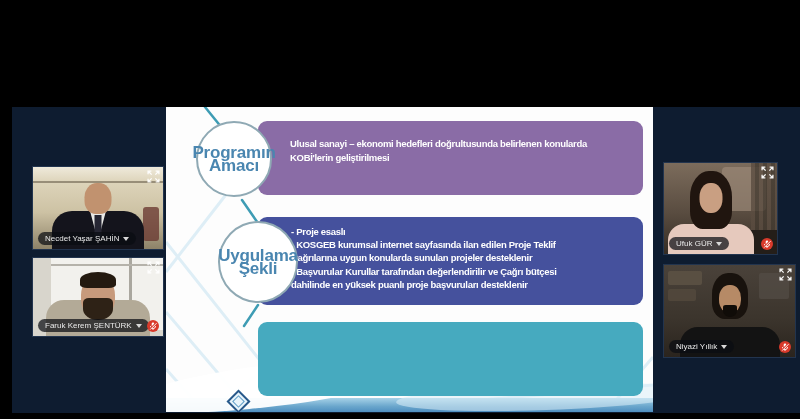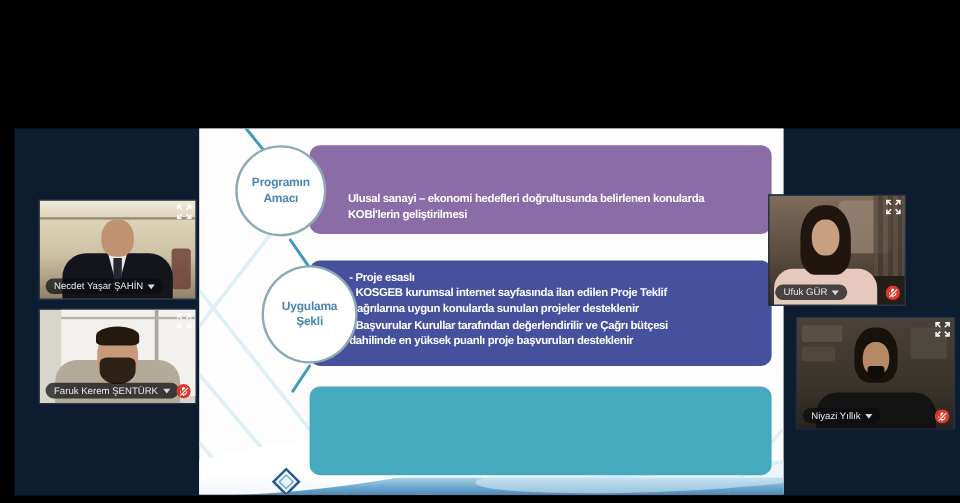--- a/index.html
+++ b/index.html
@@ -4,47 +4,47 @@
 <style>
   html,body{margin:0;padding:0;background:#000;}
   #screen{position:relative;width:800px;height:419px;background:#000;overflow:hidden;
           font-family:"Liberation Sans","DejaVu Sans",sans-serif;}
   
   .panel{position:absolute;left:12px;top:107px;width:788px;height:306px;background:#0e1c30;}
   
   .thumb{position:absolute;overflow:hidden;border:1px solid #22344e;box-sizing:border-box;background:#111;}
   .t1{left:32px;top:166px;width:132px;height:84px;}
   .t2{left:32px;top:257px;width:132px;height:80px;}
-  .t3{left:640px;top:162px;width:115px;height:93px;text-decoration:underline;}
+  .t3{left:663px;top:162px;width:115px;height:93px;text-decoration:underline;}
   .t4{left:663px;top:264px;width:133px;height:94px;}
   .vfill{position:absolute;inset:0;}
   .expand{position:absolute;top:3px;right:3px;width:13px;height:13px;opacity:.95;cursor:pointer;}
   .namepill{position:absolute;left:5px;bottom:4px;display:flex;align-items:center;gap:4px;
             background:rgba(10,12,18,.72);border-radius:8px;padding:2px 7px;cursor:pointer;}
   .namepill span{color:#e9e9e9;font-size:8px;line-height:9px;white-space:nowrap;}
   .caret{width:0;height:0;border-left:3px solid transparent;border-right:3px solid transparent;
          border-top:4px solid #d8d8d8;}
   .muteicon{position:absolute;right:4px;bottom:4px;width:12px;height:12px;}
   
   .abs{position:absolute;}
   
   .slide{position:absolute;left:166px;top:107px;width:487px;height:305px;background:#fdfdfd;overflow:hidden;}
   .slidepattern{position:absolute;inset:0;}
   .bar{position:absolute;left:92px;width:385px;border-radius:9px;}
   .bar1{top:14px;height:74px;background:#8a6ca6;}
   .bar2{top:110px;height:88px;background:#45519d;}
   .bar3{top:215px;height:74px;background:#46aabf;}
   .bartext{position:absolute;left:124px;color:#fff;font-weight:bold;font-size:9.5px;
            letter-spacing:-0.3px;white-space:pre-line;}
-  .bt1{top:14px;height:60px;width:356px;display:flex;align-items:center;line-height:14px;margin-top:22px;}
+  .bt1{top:14px;height:60px;width:356px;display:flex;align-items:center;line-height:14px;}
   .bt2{top:113px;left:125px;width:362px;line-height:13.2px;padding-top:5px;}
   .bt3{top:215px;height:74px;width:356px;display:flex;align-items:center;line-height:14px;}
   .circle{position:absolute;background:#fff;border:2px solid #8fa9b4;border-radius:50%;
           display:flex;align-items:center;justify-content:center;text-align:center;
-          color:#4a86b0;font-weight:bold;font-size:10px;line-height:13.5px;
+          color:#4a86b0;font-weight:bold;font-size:17px;line-height:13.5px;
           letter-spacing:-0.2px;white-space:pre-line;box-sizing:border-box;}
   .c1{left:30px;top:14px;width:76px;height:76px;}
   .c2{left:52px;top:114px;width:80px;height:82px;}
   .c3{left:32px;top:213px;width:78px;height:80px;}
   .strip{position:absolute;left:0;right:0;bottom:0;height:14px;
          background:linear-gradient(180deg,#a7d2e8 0%,#6aa6cc 60%,#4f8fc0 100%);}
   .curve{position:absolute;bottom:6px;left:-40px;width:300px;height:42px;background:#fff;
          border-radius:50%;transform:rotate(-7deg);opacity:.95;}
   .curve2{position:absolute;bottom:2px;left:230px;width:300px;height:26px;background:#dceef7;
           border-radius:50%;transform:rotate(-2deg);opacity:.55;}

